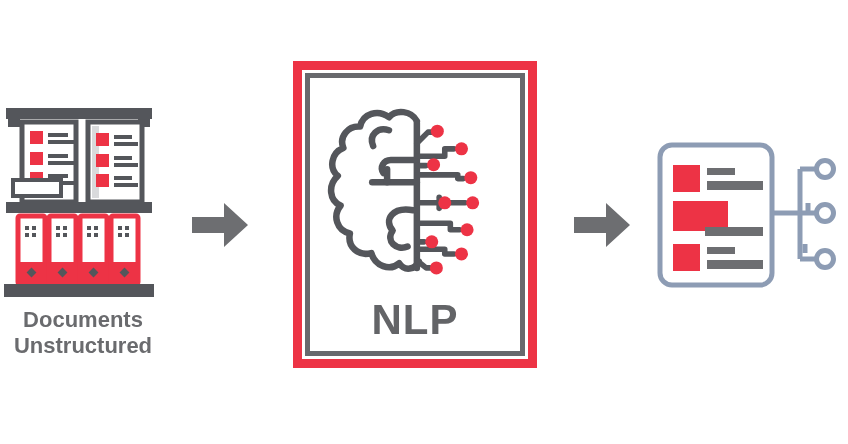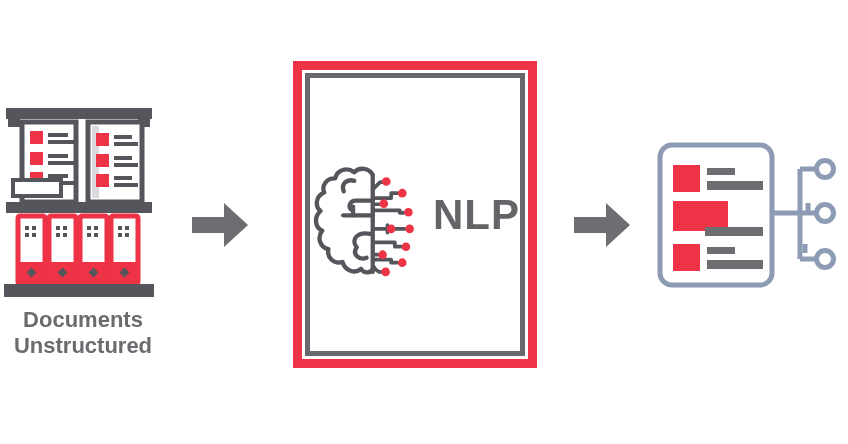--- a/index.html
+++ b/index.html
@@ -3,21 +3,21 @@
 <meta charset="utf-8">
 <style>
   html,body{margin:0;padding:0;}
   body{width:848px;height:444px;background:#ffffff;font-family:"Liberation Sans",sans-serif;overflow:hidden;}
   .stage{position:relative;width:848px;height:444px;background:#ffffff;}
   .abs{position:absolute;}
   .label{color:#6A6B6E;font-weight:bold;text-align:center;}
   .src-label{left:2px;top:307px;width:162px;font-size:22px;line-height:26px;}
   .out-label{left:648px;top:299px;width:200px;font-size:22px;}
   .nlp-box{left:293px;top:61px;width:244px;height:307px;border:9px solid #ED3345;box-sizing:border-box;background:#ffffff;}
-  .nlp-inner{position:absolute;left:3px;top:3px;right:3px;bottom:3px;border:5px solid #68696D;display:flex;flex-direction:row;align-items:center;justify-content:flex-start;}
+  .nlp-inner{position:absolute;left:3px;top:3px;right:3px;bottom:3px;border:5px solid #68696D;display:flex;flex-direction:column;align-items:center;justify-content:flex-start;}
   .nlp-label{font-size:42px;font-weight:bold;color:#636467;letter-spacing:1px;margin-top:0px;line-height:44px;}
   svg{display:block;}
 </style>
 </head>
 <body>
 
 <div class="stage">
 
   <svg class="abs" style="left:4px;top:106px;" width="152" height="194" viewBox="0 0 152 194">
 

